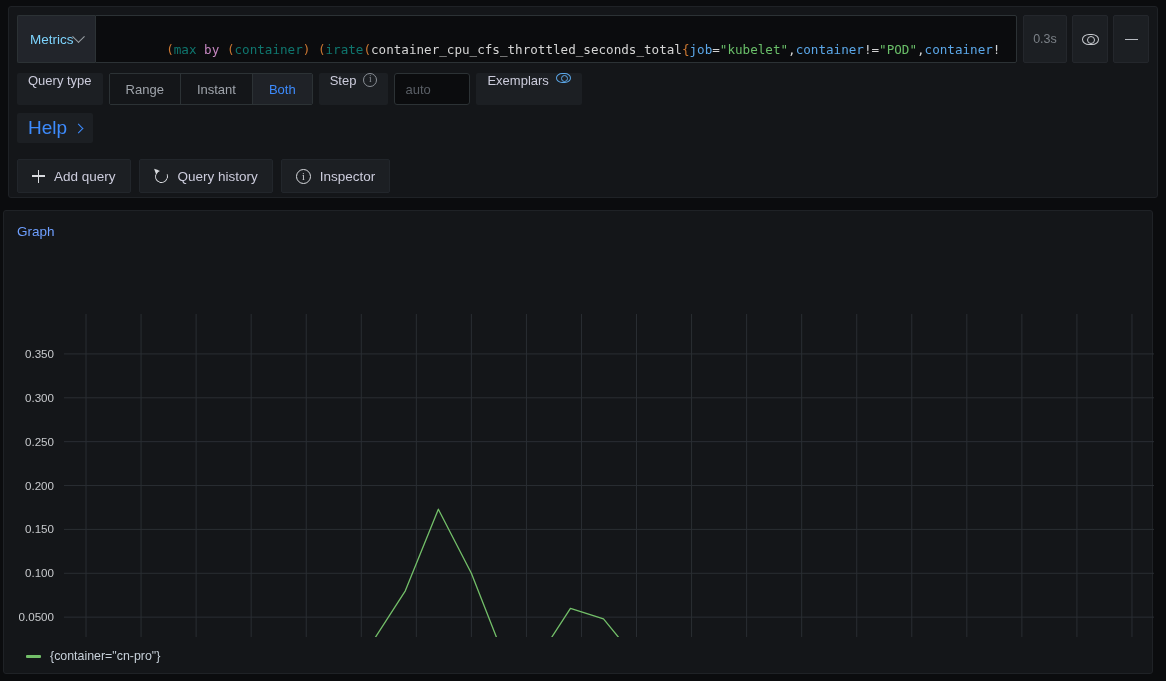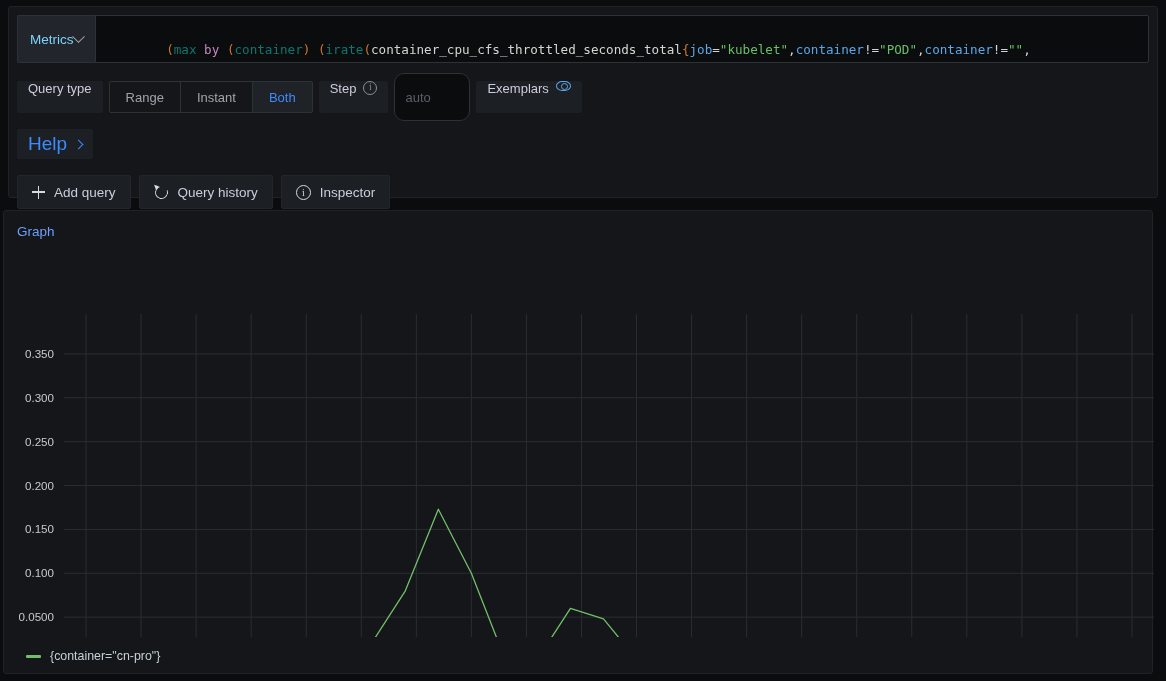--- a/index.html
+++ b/index.html
@@ -78,22 +78,22 @@
   .radio-opt:last-child { border-right: none; }
   .radio-opt.active { background: #1f2227; color: #3d8bfd; }
 
   .info-ic {
     width: 14px; height: 14px; border: 1.3px solid #8a8f96; border-radius: 50%;
     display: inline-flex; align-items: center; justify-content: center;
     font-size: 9.5px; color: #8a8f96; font-family: "Liberation Serif", serif;
     font-style: normal; line-height: 1;
   }
   .step-input {
-    width: 76px; height: 48px; background: #0b0c0e; border: 1px solid #2c3235;
-    border-radius: 10px; padding: 0 10px; color: #ccccdc; font-size: 13px;
+    width: 76px; height: 32px; background: #0b0c0e; border: 1px solid #2c3235;
+    border-radius: 3px; padding: 0 10px; color: #ccccdc; font-size: 13px;
   }
   .step-input::placeholder { color: #5a5f66; }
   .eye-small { width: 15px; height: 10px; position: relative; }
   .eye-small::before { content:""; position:absolute; inset:0; border:1.3px solid #5ba7e8;
      border-radius: 50% 50% 50% 50% / 60% 60% 60% 60%; }
   .eye-small::after { content:""; position:absolute; left:4.8px; top:2px; width:5px; height:5px;
      border:1.4px solid #5ba7e8; border-radius:50%; }
 
   .help-row { padding: 8px 8px 0 8px; }
   .help-chip {
@@ -158,20 +158,31 @@
       <div class="metrics-btn">
         <span>Metrics</span>
         <span class="chev"></span>
       </div>
 
       <div class="query-field">
         <span id="qline1"><span class="tok-paren">(</span><span class="tok-fn">max</span><span class="tok-op"> </span><span class="tok-kw">by</span><span class="tok-op"> </span><span class="tok-paren">(</span><span class="tok-fn">container</span><span class="tok-paren">)</span><span class="tok-op"> </span><span class="tok-paren">(</span><span class="tok-fn">irate</span><span class="tok-paren">(</span><span class="tok-metric">container_cpu_cfs_throttled_seconds_total</span><span class="tok-brace">{</span><span class="tok-label">job</span><span class="tok-op">=</span><span class="tok-str">"kubelet"</span><span class="tok-op">,</span><span class="tok-label">container</span><span class="tok-op">!=</span><span class="tok-str">"POD"</span><span class="tok-op">,</span><span class="tok-label">container</span><span class="tok-op">!=</span><span class="tok-str">""</span><span class="tok-op">,</span></span><br>
         
       </div>
 
+      <div class="q-right">
+        <div class="q-chip wide">
+          <span>0.3s</span>
+        </div>
+        <div class="q-chip">
+          <span class="eye-ic"></span>
+        </div>
+        <div class="q-chip">
+          <span class="minus-ic"></span>
+        </div>
+      </div>
     </div>
 
     <div class="qtype-row">
       <div class="lbl-chip">
         <span>Query type</span>
       </div>
       <div class="radio-group">
         <div class="radio-opt">
           <span>Range</span>
         </div>

